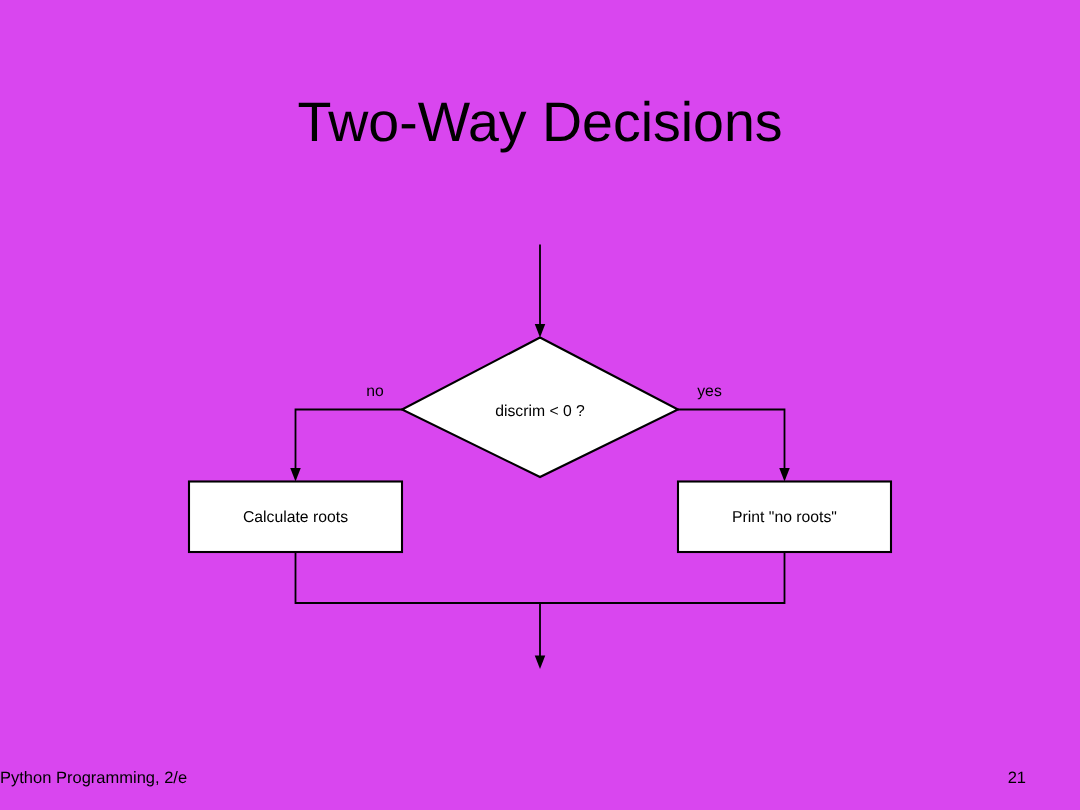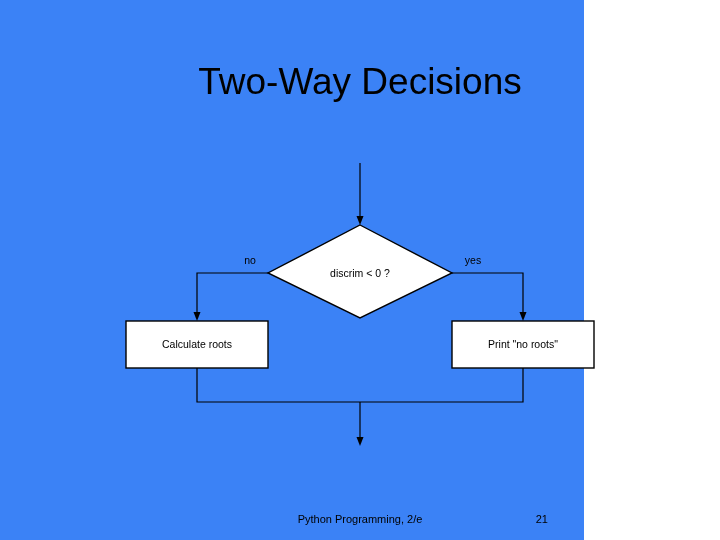--- a/index.html
+++ b/index.html
@@ -12,23 +12,23 @@
     height: 540px;
     position: relative;
     overflow: hidden;
     font-family: "Liberation Sans", sans-serif;
     color: #000000;
   }
 
   #slide {
     position: absolute;
     left: 0; top: 0;
-    width: 584px;
+    width: 720px;
     height: 540px;
-    background: #3b82f6;
+    background: #d946ef;
   }
 
   #slide-title {
     position: absolute;
     left: 0;
     top: 60px;
     width: 720px;
     text-align: center;
     font-size: 37px;
     line-height: 44px;
@@ -71,21 +71,20 @@
   }
   .fc-arrowhead {
     fill: #000000;
   }
 
   #footer-note {
     position: absolute;
     left: 0;
     top: 512px;
     width: 720px;
-    text-align: center;
     font-size: 11px;
     line-height: 14px;
     color: #000000;
   }
 
   #page-number {
     position: absolute;
     right: 36px;
     top: 512px;
     font-size: 11px;

